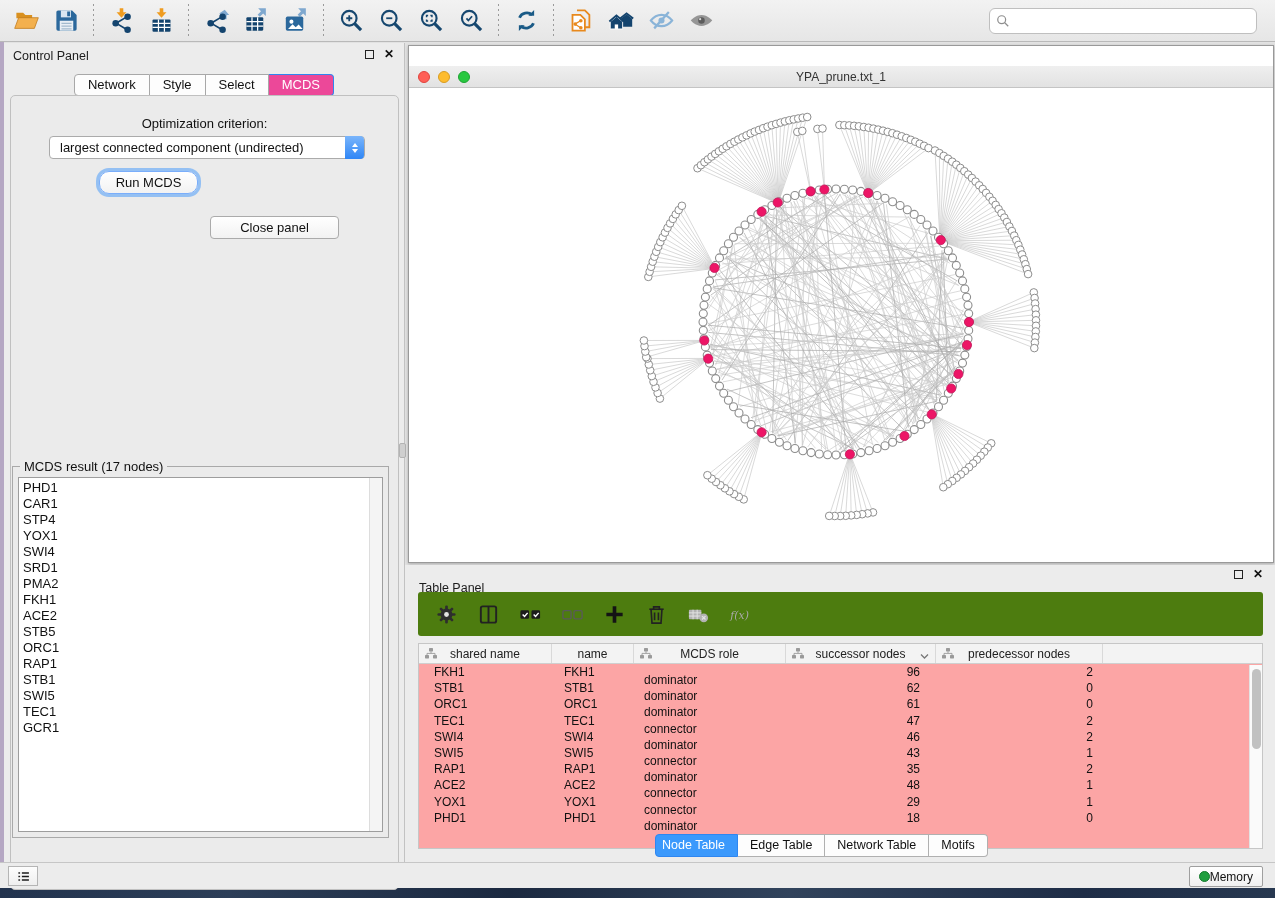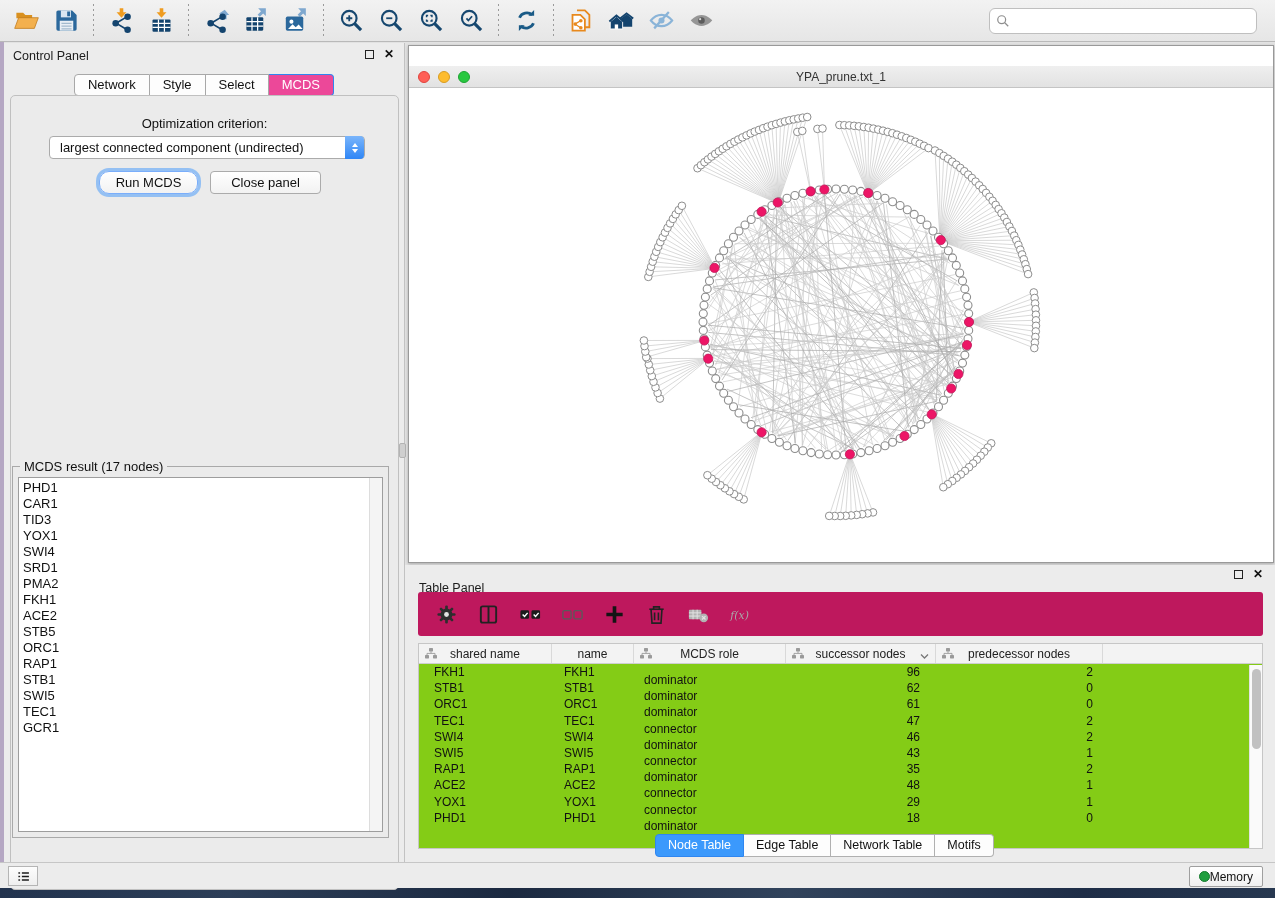--- a/index.html
+++ b/index.html
@@ -47,21 +47,21 @@
     border:1px solid #ababab;border-radius:4px;font-size:13px;display:flex;align-items:center;
     padding-left:10px;color:#111;}
   #criterion-select .stepper{position:absolute;right:0;top:-1px;width:19px;height:23px;border-radius:0 4px 4px 0;
     background:linear-gradient(#7ab5fb,#2f86f6);display:flex;flex-direction:column;align-items:center;justify-content:center;gap:2px;}
   .arr-up{width:0;height:0;border-left:3.5px solid transparent;border-right:3.5px solid transparent;border-bottom:4.5px solid #fff;}
   .arr-dn{width:0;height:0;border-left:3.5px solid transparent;border-right:3.5px solid transparent;border-top:4.5px solid #fff;}
   .cp-btn{position:absolute;top:75px;height:23px;background:linear-gradient(#fff,#f2f2f2);
     border:1px solid #ababab;border-radius:4px;font-size:13px;color:#111;
     display:flex;align-items:center;justify-content:center;font-family:"Liberation Sans",sans-serif;}
   #run-btn{left:88px;width:99px;box-shadow:0 0 0 3px rgba(77,156,250,.55);border-color:#7aaefb;border-radius:10px;}
-  #close-panel-btn{left:199px;width:111px;}
+  #close-panel-btn{left:199px;width:129px;margin-top:45px;}
   #mcds-fieldset{position:absolute;left:8px;top:423px;width:377px;height:372px;border:1px solid #a9a9a9;}
   #mcds-legend{position:absolute;left:7px;top:-8px;background:#ebebeb;padding:0 4px;font-size:13px;color:#111;}
   #mcds-list{position:absolute;left:5px;top:10px;right:5px;bottom:5px;background:#fff;border:1px solid #9d9d9d;overflow:hidden;}
   #mcds-items{position:absolute;left:0;top:2px;right:13px;bottom:0;}
   .mcds-item{font-size:13px;color:#111;line-height:16px;padding-left:4px;}
   #mcds-scroll{position:absolute;right:0;top:0;bottom:0;width:13px;background:#f4f4f4;border-left:1px solid #ddd;}
 
   
   .grab-v{position:absolute;left:399px;top:443px;width:7px;height:15px;background:#cfcfcf;border:1px solid #b3b3b3;border-radius:2px;}
   .grab-h{position:absolute;left:832px;top:556px;width:14px;height:7px;background:#cfcfcf;border:1px solid #b3b3b3;border-radius:2px;}
@@ -73,41 +73,41 @@
     background:linear-gradient(#efefef,#e2e2e2);border-bottom:1px solid #c4c4c4;margin-top:20px;}
   #nw-title{width:100%;text-align:center;font-size:12px;line-height:22px;color:#333;}
   .tl{position:absolute;top:5px;width:12px;height:12px;border-radius:50%;}
   #tl-red{left:9px;background:#ff5f57;border:.5px solid #e0443e;}
   #tl-yellow{left:29px;background:#febc2e;border:.5px solid #d89c22;}
   #tl-green{left:49px;background:#28c840;border:.5px solid #1ea433;}
   #net-svg{position:absolute;left:0;top:22px;}
 
   
   #table-panel{position:absolute;left:405px;top:565px;width:870px;height:297px;background:#ececec;}
-  #tp-toolbar{position:absolute;left:13px;top:27px;width:845px;height:44px;background:#be185d;
+  #tp-toolbar{position:absolute;left:13px;top:27px;width:845px;height:44px;background:#4d7c0f;
     border-radius:3px;display:flex;align-items:center;padding-left:10px;gap:6px;}
   .tp-btn{width:36px;height:36px;display:flex;align-items:center;justify-content:center;flex:none;}
   .tp-btn svg{width:23px;height:23px;}
-  #node-table{position:absolute;left:13px;top:78px;width:845px;height:206px;background:#84cc16;border:1px solid #c6c6c6;}
+  #node-table{position:absolute;left:13px;top:78px;width:845px;height:206px;background:#fca5a5;border:1px solid #c6c6c6;}
   #thead{display:flex;height:20px;background:#f3f3f3;border-bottom:1px solid #cfcfcf;}
   .th{position:relative;display:flex;align-items:center;border-right:1px solid #d9d9d9;font-size:12px;color:#222;}
   .th .th-label{flex:1;text-align:center;}
   .th .smicon{position:absolute;left:6px;top:4px;}
   .th .chev{position:absolute;right:6px;top:5px;}
   .tc0{width:133px;} .tc1{width:82px;} .tc2{width:152px;} .tc3{width:150px;} .tc4{width:167px;} .tcf{flex:1;border-right:none;}
   .trow{display:flex;height:16.2px;align-items:center;font-size:12px;color:#111;}
   .td{flex:none;white-space:nowrap;overflow:hidden;}
   .td.tc0{padding-left:15px;} .td.tc1{padding-left:12px;} .td.tc2{padding-left:10px;margin-top:16px;}
   .td.tc3{text-align:right;padding-right:16px;} .td.tc4{text-align:right;padding-right:10px;}
   #tbl-scroll{position:absolute;right:0;top:21px;bottom:0;width:13px;background:#fafafa;border-left:1px solid #e2e2e2;}
   #tbl-thumb{position:absolute;left:2px;top:4px;width:9px;height:80px;background:#c1c1c1;border-radius:5px;}
   #tp-tabs{position:absolute;left:250px;top:269px;display:flex;}
   .tp-tab{font-size:12.5px;color:#111;background:#fdfdfd;border:1px solid #b0b0b0;border-left:none;
     padding:3px 12px 4px;}
-  .tp-tab:first-child{border-left:1px solid #b0b0b0;border-radius:4px 0 0 4px;}
+  .tp-tab:first-child{border-left:1px solid #b0b0b0;border-radius:4px 0 0 4px;padding-left:6px;}
   .tp-tab:last-child{border-radius:0 4px 4px 0;}
   .tp-tab.active{background:#3b99fc;border-color:#2f86f0;color:#fff;}
 
   
   #status-bar{position:absolute;left:0;top:862px;width:1275px;height:26px;background:#ececec;border-top:1px solid #c6c6c6;}
   #list-btn{position:absolute;left:8px;top:3px;width:30px;height:20px;background:linear-gradient(#fdfdfd,#efefef);
     border:1px solid #b5b5b5;display:flex;align-items:center;justify-content:center;}
   #list-btn svg{width:15px;height:13px;}
   #memory-btn{position:absolute;right:12px;top:3px;height:21px;background:linear-gradient(#fff,#f0f0f0);
     border:1px solid #9f9f9f;border-radius:2px;display:flex;align-items:center;padding:0 9px;font-size:12px;color:#111;}
@@ -282,21 +282,21 @@
     </div>
     <div class="cp-btn" id="run-btn">Run MCDS</div>
     <div class="cp-btn" id="close-panel-btn">Close panel</div>
   </div>
   <div id="mcds-fieldset">
     <div id="mcds-legend">MCDS result (17 nodes)</div>
     <div id="mcds-list">
       <div id="mcds-items">
           <div class="mcds-item">PHD1</div>
           <div class="mcds-item">CAR1</div>
-          <div class="mcds-item">TID3</div>
+          <div class="mcds-item">STP4</div>
           <div class="mcds-item">YOX1</div>
           <div class="mcds-item">SWI4</div>
           <div class="mcds-item">SRD1</div>
           <div class="mcds-item">PMA2</div>
           <div class="mcds-item">FKH1</div>
           <div class="mcds-item">ACE2</div>
           <div class="mcds-item">STB5</div>
           <div class="mcds-item">ORC1</div>
           <div class="mcds-item">RAP1</div>
           <div class="mcds-item">STB1</div>

